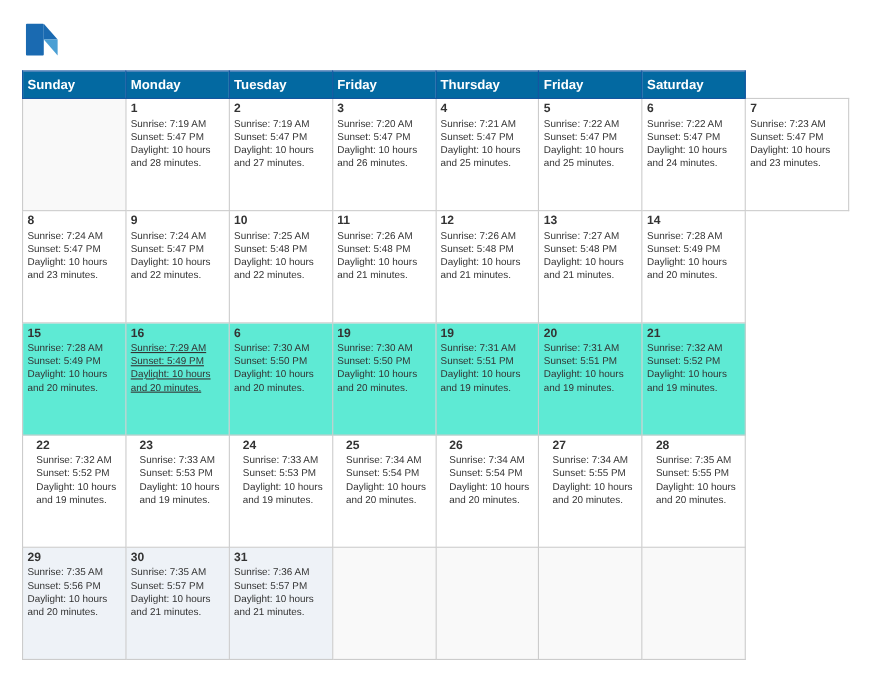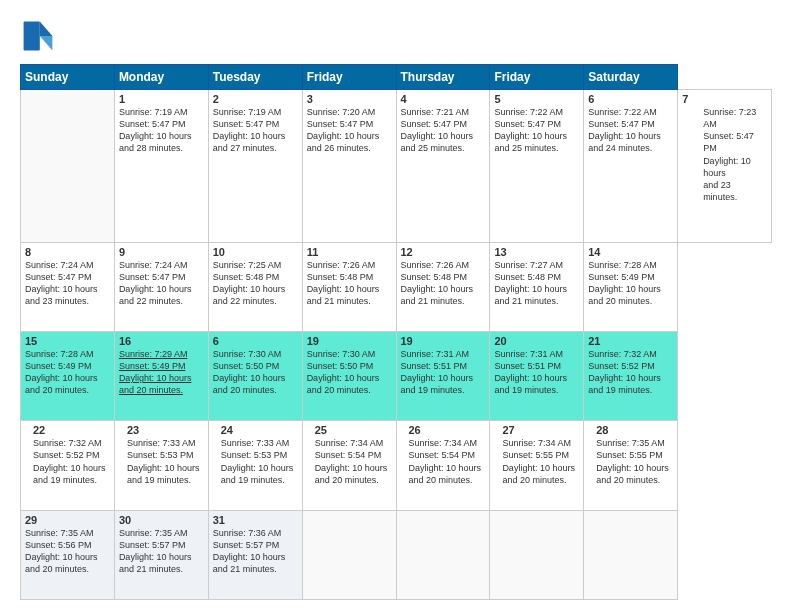--- a/index.html
+++ b/index.html
@@ -175,21 +175,21 @@
           </td>
           <td>
             <span class="day-num">6</span>
             <div class="day-info" style="white-space: pre-line;">Sunrise: 7:22 AM
 Sunset: 5:47 PM
 Daylight: 10 hours
 and 24 minutes.</div>
           </td>
           <td>
             <span class="day-num">7</span>
-            <div class="day-info" style="white-space: pre-line; margin-left: 21px;">Sunrise: 7:23 AM
+            <div class="day-info" style="white-space: pre-line;">Sunrise: 7:23 AM
 Sunset: 5:47 PM
 Daylight: 10 hours
 and 23 minutes.</div>
           </td>
         </tr>
         <tr>
           <td>
             <span class="day-num">8</span>
             <div class="day-info" style="white-space: pre-line;">Sunrise: 7:24 AM
 Sunset: 5:47 PM

